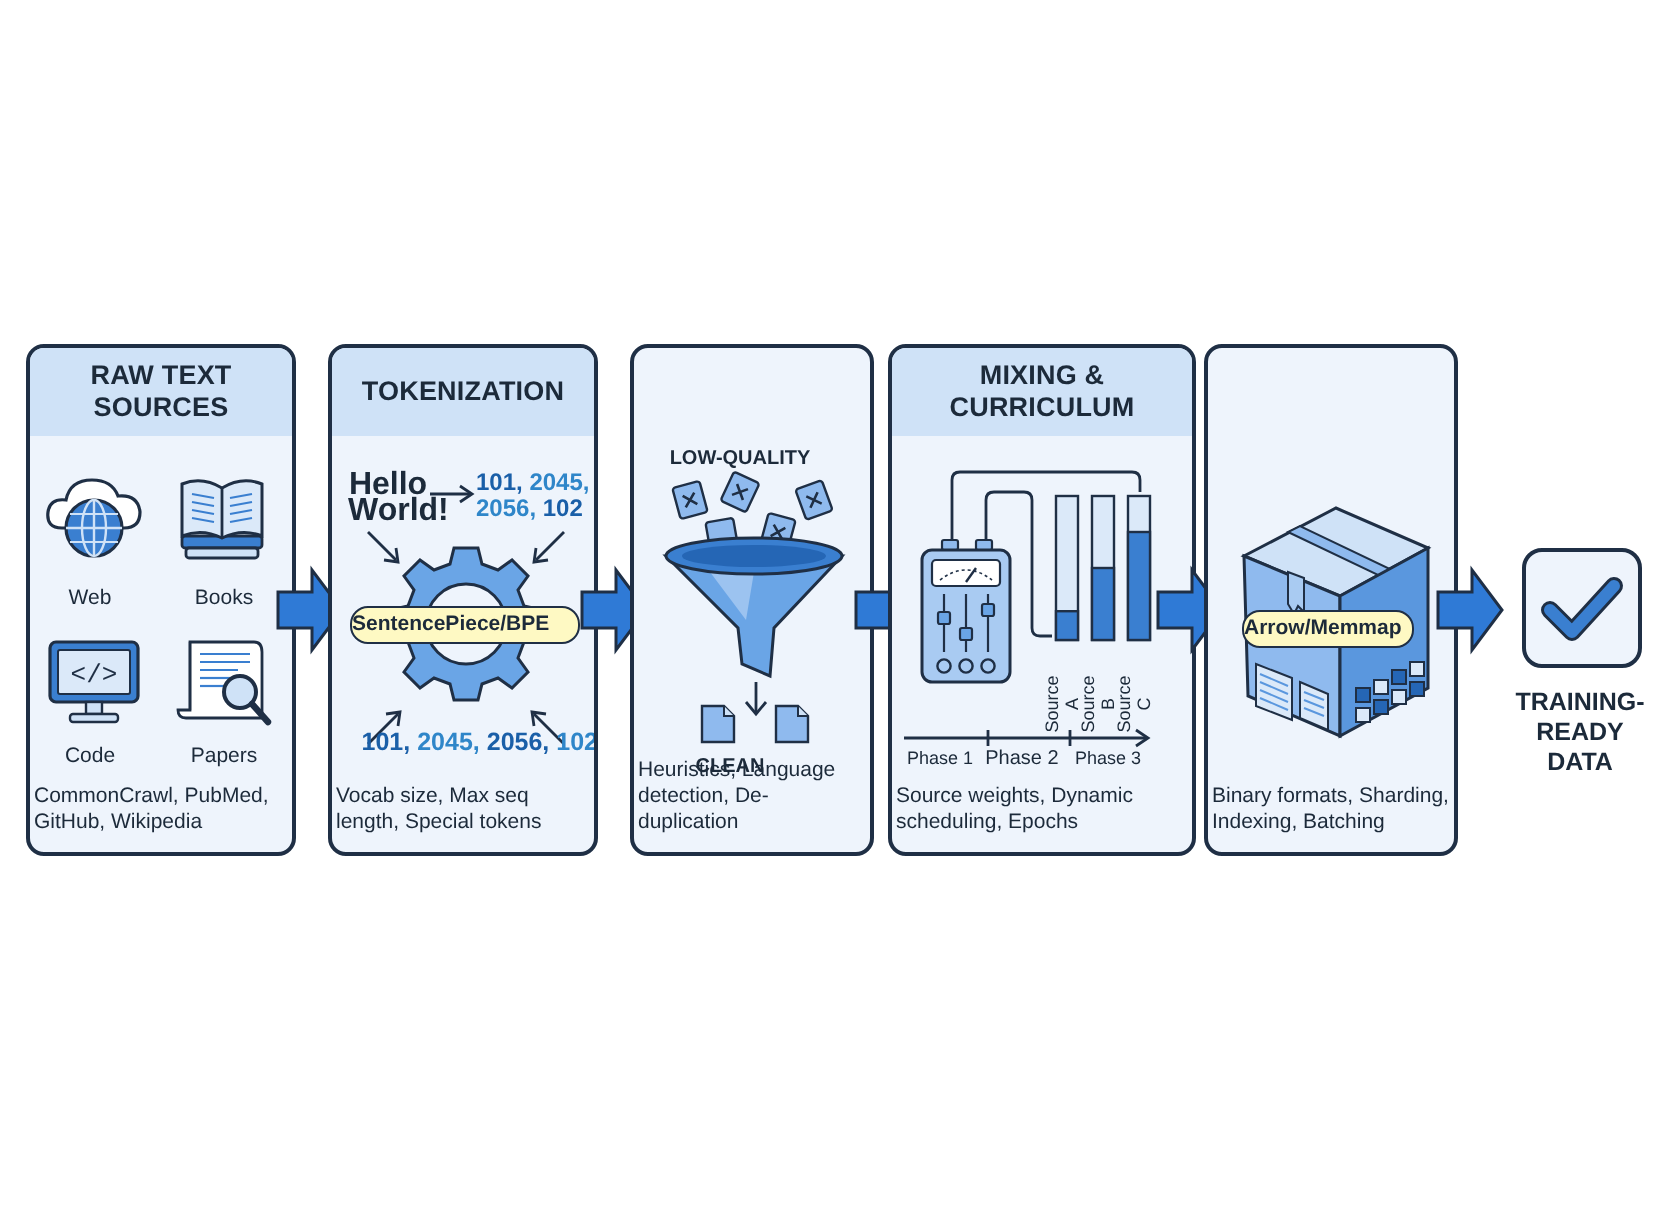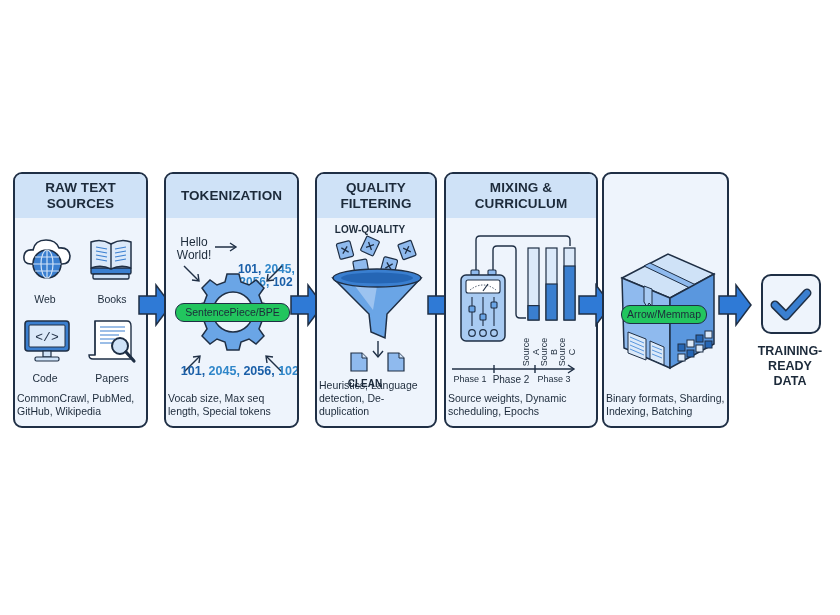--- a/index.html
+++ b/index.html
@@ -8,22 +8,22 @@
   .panel { position:absolute; top:172px; height:256px; box-sizing:border-box;
            border:2px solid #1f2f45; border-radius:9px; background:#eef4fc; overflow:hidden; }
   .panel-head { position:absolute; left:0; right:0; top:0; height:44px; background:#cfe2f7;
                 display:flex; align-items:center; justify-content:center; text-align:center;
                 font-weight:bold; font-size:13.5px; line-height:16px; color:#1c2a3a; letter-spacing:0.1px; }
   .panel-foot { position:absolute; left:2px; right:2px; bottom:8px; 
                 font-size:10.5px; line-height:13px; color:#1c2a3a; }
   .lbl { position:absolute; font-size:10.5px; color:#1c2a3a; text-align:center; }
   .arrow { position:absolute; top:284px; width:34px; height:42px; }
   svg { position:absolute; overflow:visible; }
-  .pill { position:absolute; background:#22c55e; border:1.6px solid #1f2f45; border-radius:9px;
-          font-size:10.5px; font-weight:normal; text-align:center; line-height:17px; height:17px; color:#1c2a3a; }
+  .pill { position:absolute; background:#fef9c3; border:1.6px solid #1f2f45; border-radius:9px;
+          font-size:10.5px; font-weight:bold; line-height:17px; height:17px; color:#1c2a3a; }
   .tok { position:absolute; font-weight:bold; font-size:12px; color:#1a5fa8; white-space:nowrap; }
   .tok .alt { color:#2f86c9; }
   .final-label { position:absolute; left:748px; top:344px; width:84px; text-align:center;
                  font-weight:bold; font-size:12.5px; line-height:15px; color:#1c2a3a; }
 </style>
 </head>
 <body>
 
 <div class="panel" style="left:13px; width:135px;">
   <div class="panel-head">
@@ -91,31 +91,31 @@
 
 <svg class="arrow" style="left:138px;" viewBox="0 0 34 42">
   <path d="M1 12 L18 12 L18 1 L33 21 L18 41 L18 30 L1 30 Z" fill="#2f7ad6" stroke="#1f2f45" stroke-width="1.5"></path>
 </svg>
 
 <div class="panel" style="left:164px; width:135px;">
   <div class="panel-head">
     <span>TOKENIZATION</span>
   </div>
 
-  <div style="position:absolute; left:8px; top:62px; width:40px; text-align:center; font-weight:normal; font-size:12px; line-height:13px;">
+  <div style="position:absolute; left:8px; top:62px; width:40px; text-align:center; font-weight:bold; font-size:16px; line-height:13px;">
     <span>Hello</span><br>
     <span>World!</span>
   </div>
 
   <svg style="left:48px; top:68px;" width="24" height="10" viewBox="0 0 24 10">
     <line x1="1" y1="5" x2="21" y2="5" stroke="#1f2f45" stroke-width="1.4"></line>
     <path d="M16 1 L22 5 L16 9" fill="none" stroke="#1f2f45" stroke-width="1.4"></path>
   </svg>
 
-  <div class="tok" style="left:72px; top:61px; line-height:13px; text-align:center; width:56px;margin-top:28px;">
+  <div class="tok" style="left:72px; top:61px; line-height:13px; width:56px;">
     <span>101,</span>
     <span class="alt">2045,</span><br>
     <span class="alt">2056,</span>
     <span>102</span>
   </div>
 
   <svg style="left:20px; top:96px;" width="94" height="84" viewBox="0 0 94 84">
     <g transform="translate(47,42)">
       <g fill="#6aa5e6" stroke="#1f2f45" stroke-width="1.5">
         <path d="M-6,-38 L6,-38 L8,-30 L16,-27 L23,-32 L31,-24 L26,-17 L29,-9 L38,-7 L38,7 L29,9 L26,17 L31,24 L23,32 L16,27 L8,30 L6,38 L-6,38 L-8,30 L-16,27 L-23,32 L-31,24 L-26,17 L-29,9 L-38,7 L-38,-7 L-29,-9 L-26,-17 L-31,-24 L-23,-32 L-16,-27 L-8,-30 Z"></path>
@@ -149,23 +149,20 @@
     <span>Vocab size, Max seq</span><br>
     <span>length, Special tokens</span>
   </div>
 </div>
 
 <svg class="arrow" style="left:290px;" viewBox="0 0 34 42">
   <path d="M1 12 L18 12 L18 1 L33 21 L18 41 L18 30 L1 30 Z" fill="#2f7ad6" stroke="#1f2f45" stroke-width="1.5"></path>
 </svg>
 
 <div class="panel" style="left:315px; width:122px;">
-  <div class="panel-head">
-    <div><span>QUALITY</span><br><span>FILTERING</span></div>
-  </div>
   <div class="lbl" style="left:0; width:106px; top:50px; font-weight:bold; font-size:10px;">LOW-QUALITY</div>
 
   <svg style="left:8px; top:62px;" width="104" height="110" viewBox="0 0 104 110">
 
     <g stroke="#1f2f45" stroke-width="1.2" fill="#8fbaee">
       <g transform="translate(20,14) rotate(-15)">
           <rect x="-7" y="-8" width="14" height="16" rx="1.5"></rect>
           <path d="M-3 -3 L3 3 M3 -3 L-3 3" stroke-width="1.3"></path>
         </g>
       <g transform="translate(45,10) rotate(25)">

